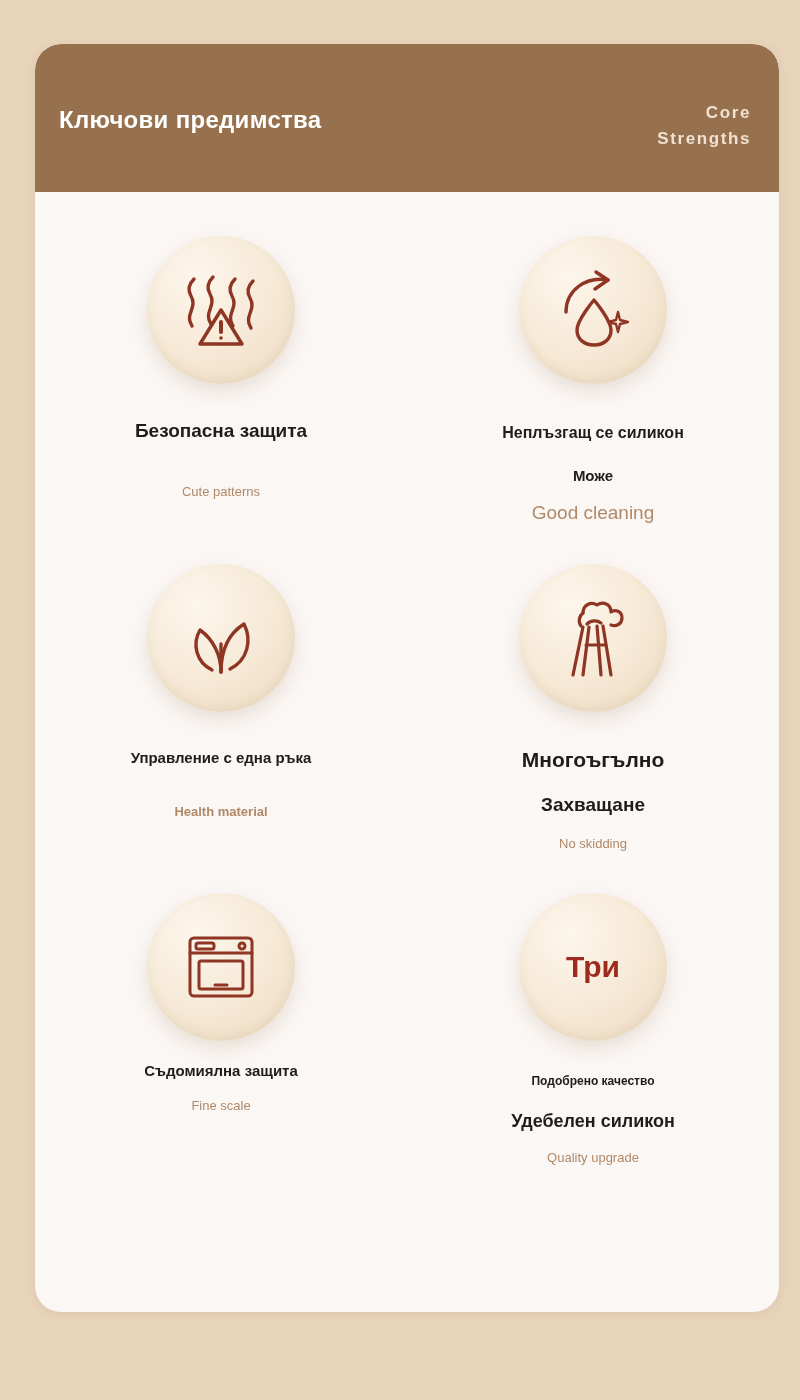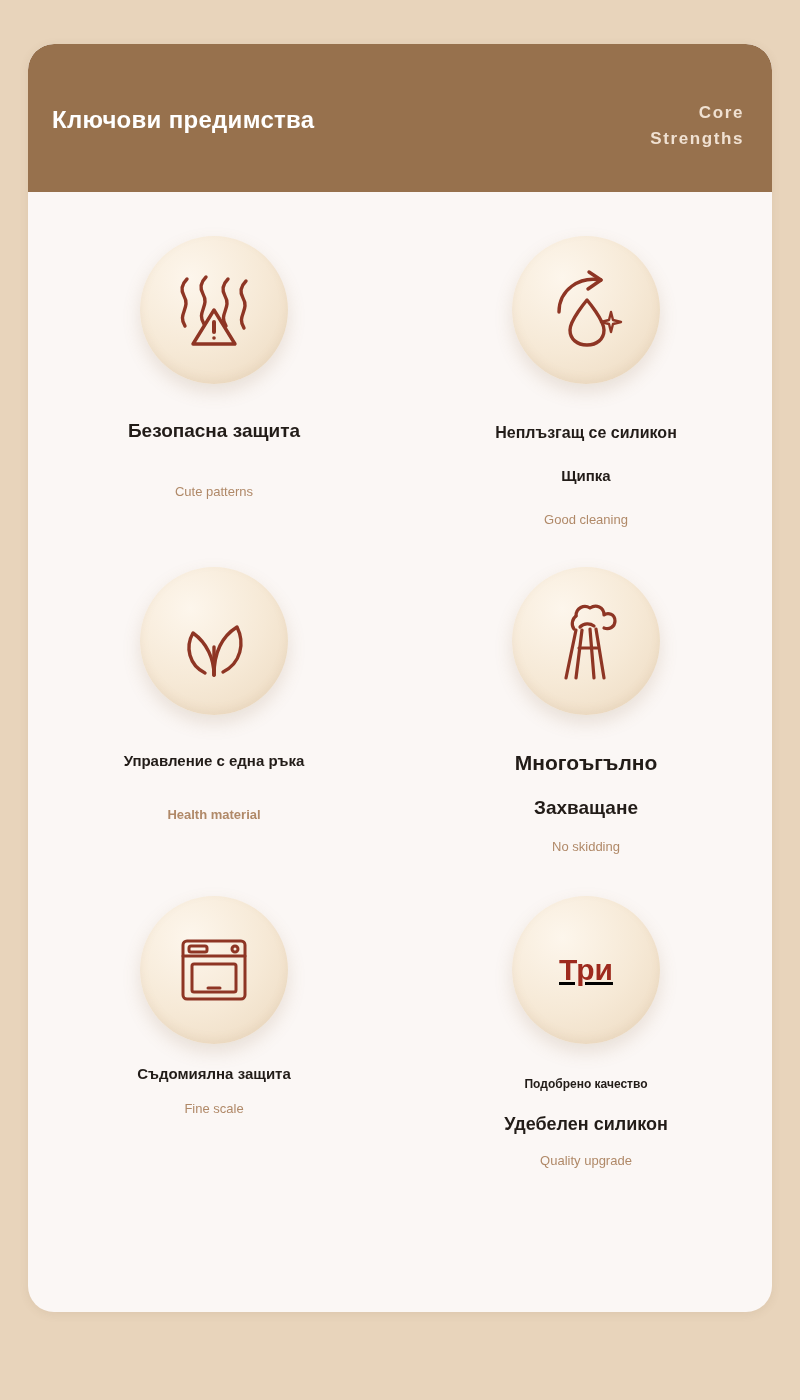--- a/index.html
+++ b/index.html
@@ -17,21 +17,21 @@
   .page {
     position: relative;
     width: 800px;
     height: 1400px;
     background: #e8d4bb;
     box-sizing: border-box;
   }
 
   .card {
     position: absolute;
-    left: 28px;
+    left: 35px;
     top: 44px;
     width: 744px;
     height: 1268px;
     background: #fbf7f5;
     border-radius: 26px;
     overflow: hidden;
     box-shadow: 0 2px 10px rgba(120, 90, 60, 0.10);
   }
 
   .header {
@@ -87,21 +87,20 @@
 
   .badge {
     width: 148px;
     height: 148px;
     border-radius: 50%;
     background: radial-gradient(circle at 34% 28%, #fdf6ec 0%, #f6e9d6 52%, #ecd9bf 100%);
     box-shadow: 0 8px 18px rgba(150, 115, 80, 0.18), inset 0 -4px 10px rgba(170, 130, 90, 0.10);
     display: flex;
     align-items: center;
     justify-content: center;
-    text-decoration: underline;
   }
   .badge svg { display: block; }
 
   .badge-text {
     color: #9e2a1e;
     font-size: 30px;
     font-weight: bold;
   }
 
   .labels {
@@ -119,21 +118,21 @@
     color: #b08968;
     margin-top: 10px;
   }
 
   
   .c1 .lbl { font-size: 19px; margin-top: 34px; }
   .c1 .sub { font-size: 13px; margin-top: 40px; }
 
   .c2 .lbl { font-size: 16px; margin-top: 38px; }
   .c2 .lbl2 { font-size: 15px; margin-top: 22px; }
-  .c2 .sub { font-size: 13px; margin-top: 26px; }
+  .c2 .sub { font-size: 19px; margin-top: 16px; }
 
   .c3 .lbl { font-size: 15px; margin-top: 36px; }
   .c3 .sub { font-size: 13px; margin-top: 36px; font-weight: bold; }
 
   .c4 .lbl { font-size: 21px; margin-top: 34px; }
   .c4 .lbl2 { font-size: 19px; margin-top: 18px; }
   .c4 .sub { font-size: 13px; margin-top: 18px; }
 
   .c5 .lbl { font-size: 16px; margin-top: 32px; }
   .c5 .lbl2 { font-size: 15px; margin-top: 20px; }
@@ -187,21 +186,21 @@
             <svg width="86" height="84" viewBox="0 0 86 84" fill="none" stroke="#8e3524" stroke-width="3.4" stroke-linecap="round" stroke-linejoin="round">
               <path d="M16 44 C16 22 36 8 58 12"></path>
               <path d="M58 12 L46 4 M58 12 L45 21"></path>
               <path d="M44 32 C44 32 27 52 27 62 C27 71 34 77 44 77 C54 77 61 71 61 62 C61 52 44 32 44 32 Z"></path>
               <path d="M68 44 L70 52 L78 54 L70 56 L68 64 L66 56 L58 54 L66 52 Z" stroke-width="2.4"></path>
             </svg>
           </span>
         </div>
         <div class="labels">
           <div class="lbl">Неплъзгащ се силикон</div>
-          <div class="lbl lbl2">Щипка</div>
+          <div class="lbl lbl2">Може</div>
           <div class="sub">Good cleaning</div>
         </div>
       </div>
 
       <div class="cell row2 c3">
         <div class="badge">
           <span>
             <svg width="86" height="84" viewBox="0 0 86 84" fill="none" stroke="#8e3524" stroke-width="3.4" stroke-linecap="round" stroke-linejoin="round">
               <path d="M43 76 C43 60 36 44 22 34 C14 48 18 66 34 74"></path>
               <path d="M43 76 C43 56 50 38 66 28 C74 44 70 64 52 73"></path>

